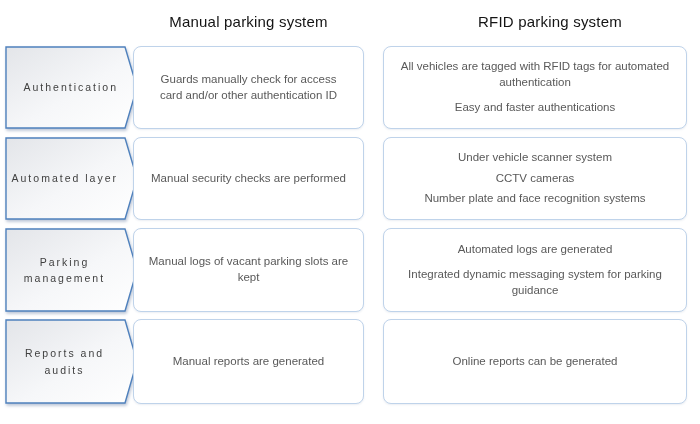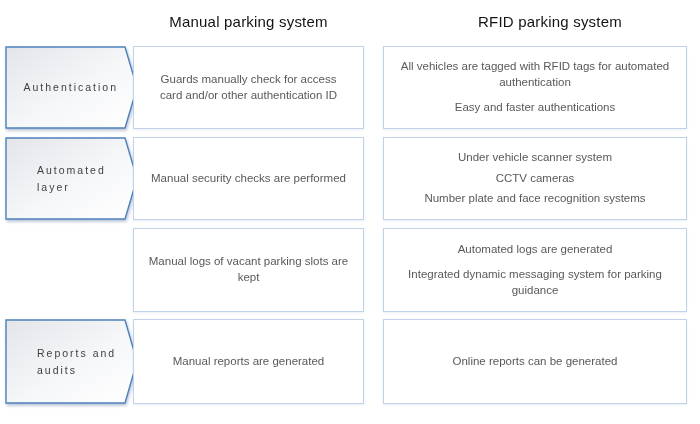--- a/index.html
+++ b/index.html
@@ -28,26 +28,26 @@
   .arrow-wrap{position:absolute;left:5px;top:0;width:133px;height:100%;}
   .arrow-svg{
     position:absolute;left:0;top:0;width:100%;height:100%;
     filter:drop-shadow(1.5px 2px 1.5px rgba(90,115,155,.42));
   }
   .arrow-shape{stroke:var(--arrow-border);stroke-width:1.4;fill:url(#arrowGrad);}
   .arrow-label{
     position:absolute;left:0;top:0;right:0;bottom:0;
     display:flex;align-items:center;justify-content:flex-end;
     padding:0 20px 0 6px;box-sizing:border-box;
-    text-align:left;font-size:10.5px;letter-spacing:2px;
-    color:var(--label-text);line-height:1.55;margin-left:26px;
+    text-align:center;font-size:10.5px;letter-spacing:2px;
+    color:var(--label-text);line-height:1.55;
   }
   .cell{
     position:absolute;top:0;height:100%;background:#ffffff;
-    border:1px solid var(--box-border);border-radius:0;box-sizing:border-box;
+    border:1px solid var(--box-border);border-radius:8px;box-sizing:border-box;
     display:flex;flex-direction:column;justify-content:center;align-items:center;
     text-align:center;color:var(--body-text);font-size:11.5px;line-height:1.35;
     padding:4px 14px;box-shadow:0 1px 2px rgba(130,150,180,.16);
   }
   .cell.manual{left:133px;width:231px;}
   .cell.rfid{left:383px;width:304px;}
   .cell p{margin:5px 0;}
   .cell.tight p{margin:2.5px 0;}
 </style>
 </head>
@@ -95,20 +95,26 @@
       <p>Manual security checks are performed</p>
     </div>
     <div class="cell rfid tight">
       <p>Under vehicle scanner system</p>
       <p>CCTV cameras</p>
       <p>Number plate and face recognition systems</p>
     </div>
   </div>
 
   <div class="row r2">
+    <div class="arrow-wrap">
+      <svg class="arrow-svg" viewBox="0 0 133 84" preserveAspectRatio="none">
+        <polygon class="arrow-shape" points="1,1 120,1 132,42 120,83 1,83" vector-effect="non-scaling-stroke"></polygon>
+      </svg>
+      <div class="arrow-label">Parking management</div>
+    </div>
     <div class="cell manual">
       <p>Manual logs of vacant parking slots are kept</p>
     </div>
     <div class="cell rfid">
       <p>Automated logs are generated</p>
       <p>Integrated dynamic messaging system for parking guidance</p>
     </div>
   </div>
 
   <div class="row r3">

